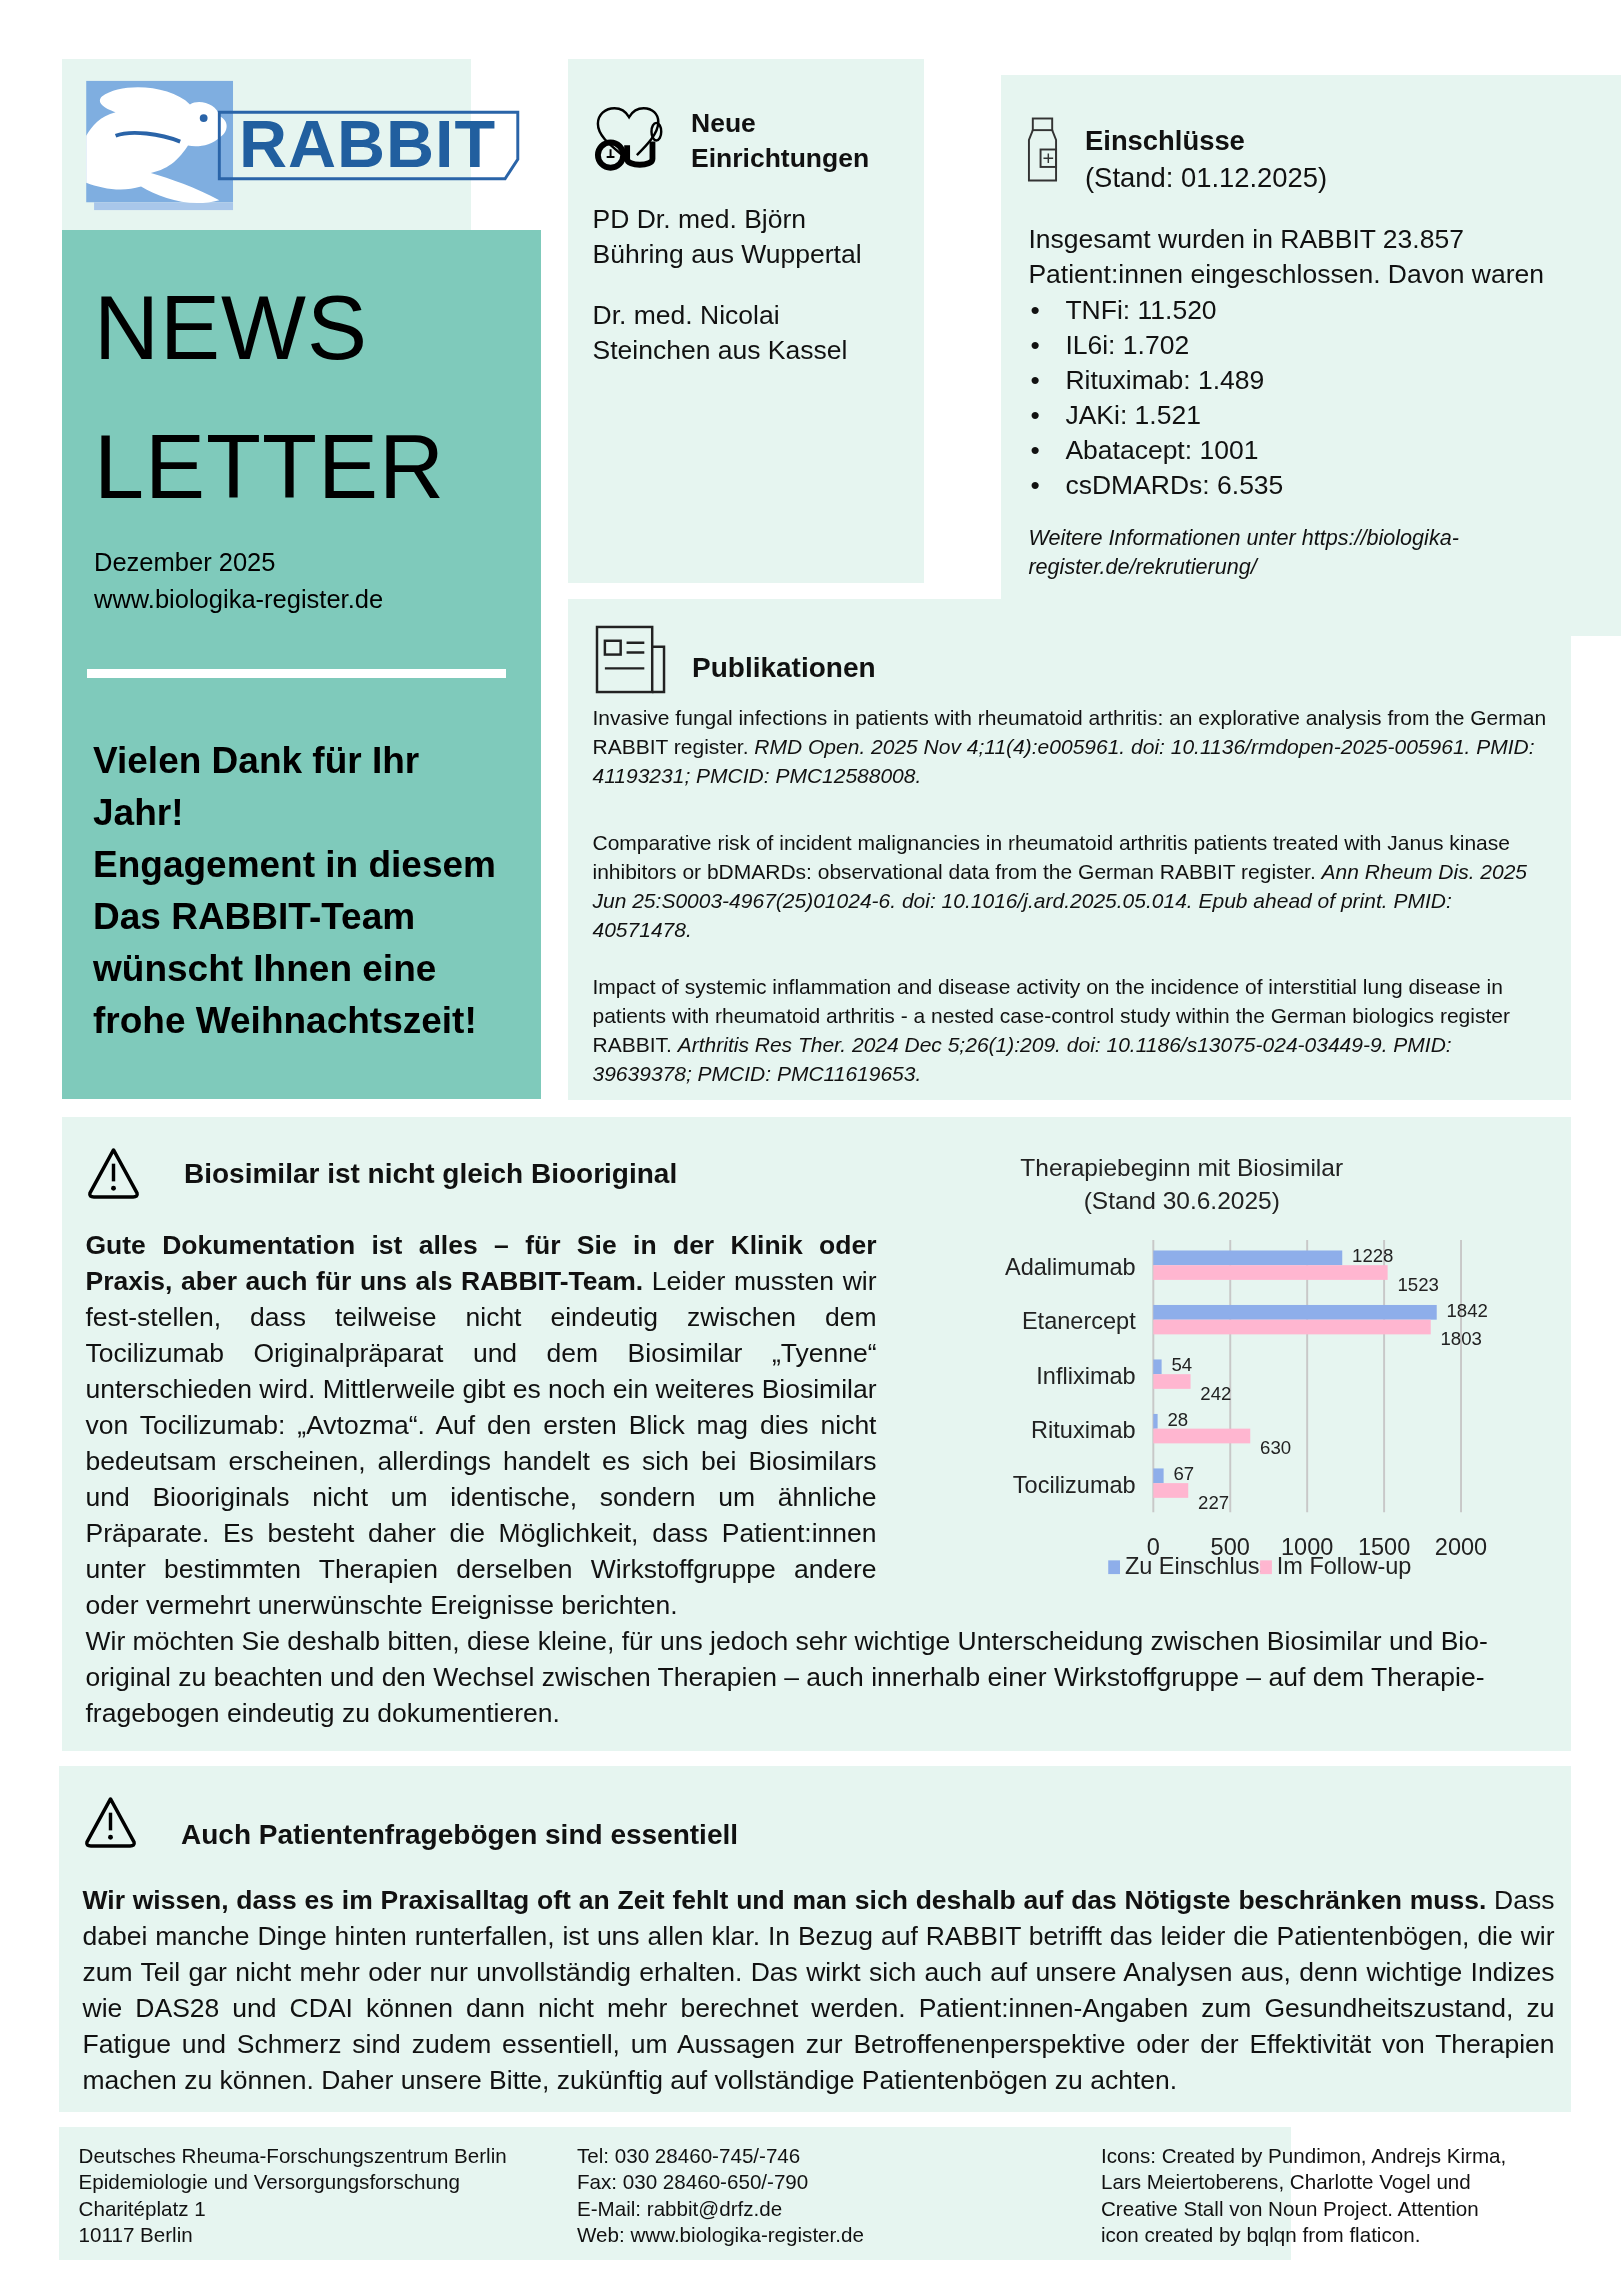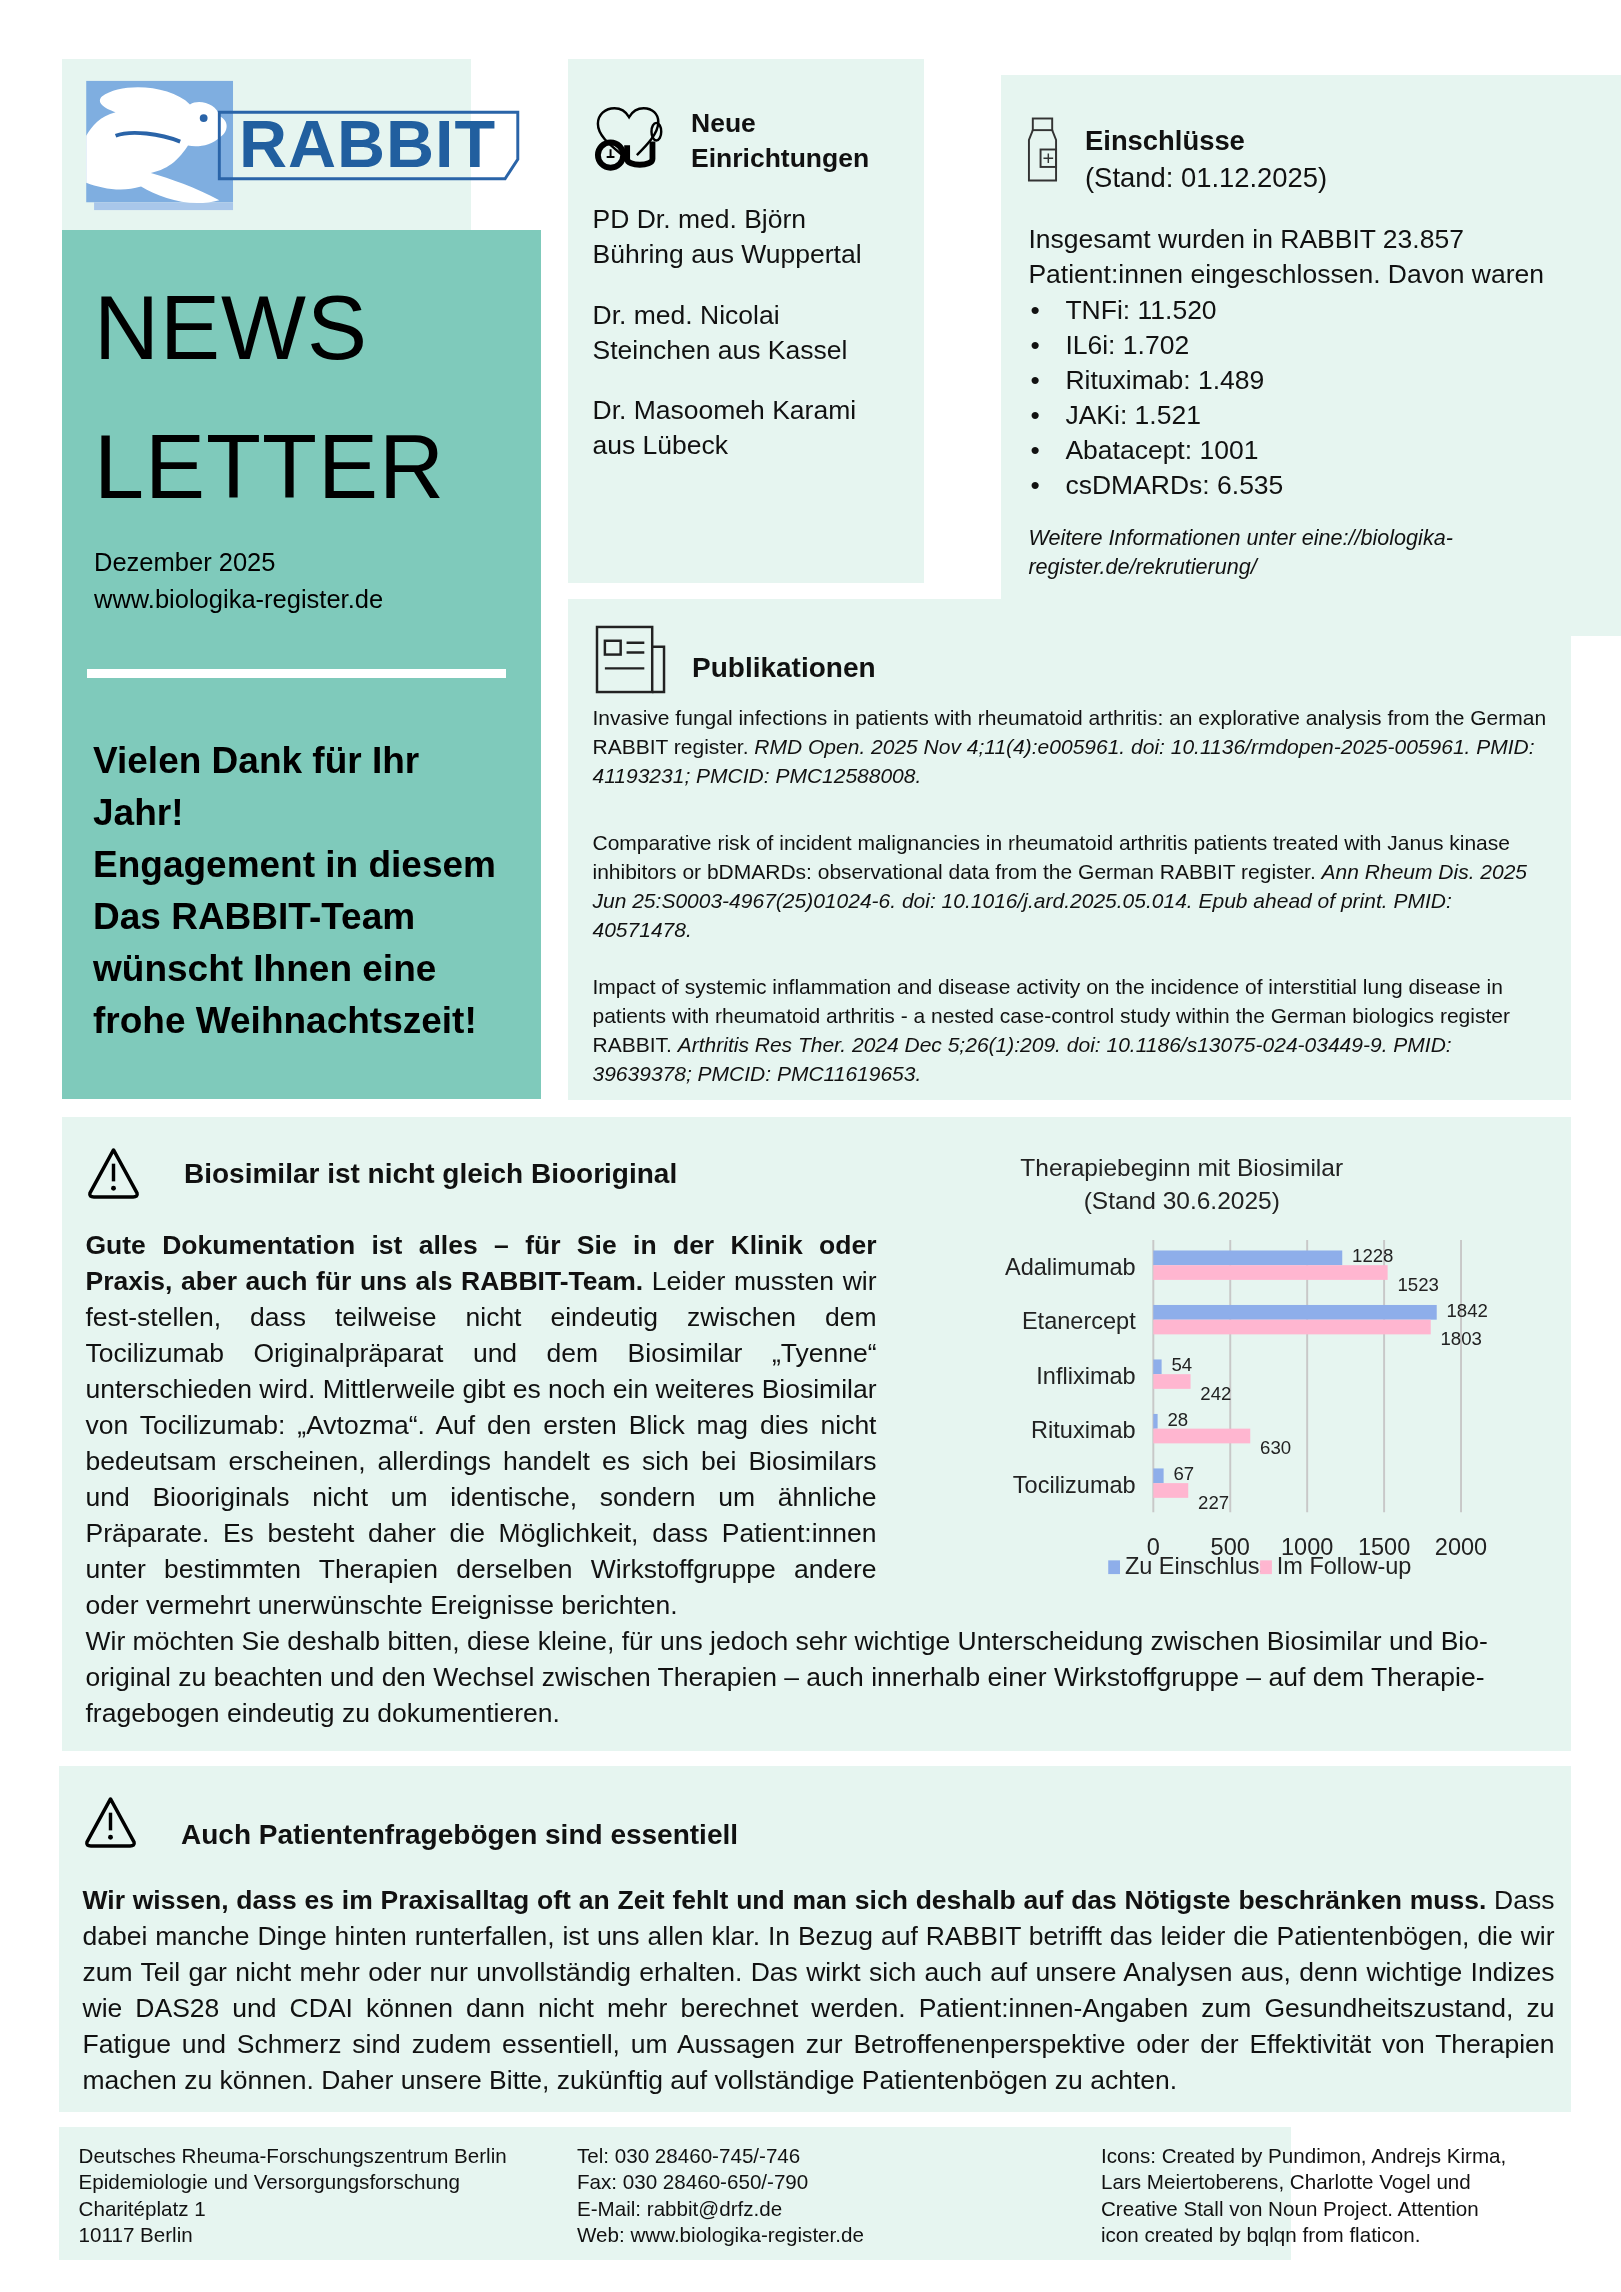--- a/index.html
+++ b/index.html
@@ -119,24 +119,20 @@
   </div>
   <div class="einr-list">
     <div class="einr-item">
       <div>PD Dr. med. Björn</div>
       <div>Bühring aus Wuppertal</div>
     </div>
     <div class="einr-item">
       <div>Dr. med. Nicolai</div>
       <div>Steinchen aus Kassel</div>
     </div>
-    <div class="einr-item">
-      <div>Dr. Masoomeh Karami</div>
-      <div>aus Lübeck</div>
-    </div>
   </div>
 </div>
 
 <div class="panel" id="einsch-panel">
   <svg class="ph-icon" id="einsch-icon" viewBox="0 0 32 68">
     <rect x="6" y="2" width="20" height="12" fill="none" stroke="#333" stroke-width="2"></rect>
     <path d="M6 14 L2 24 L2 66 L30 66 L30 24 L26 14" fill="none" stroke="#333" stroke-width="2"></path>
     <rect x="14" y="34" width="16" height="18" fill="none" stroke="#333" stroke-width="2"></rect>
     <path d="M22 38 L22 48 M17 43 L27 43" stroke="#333" stroke-width="1.5"></path>
   </svg>
@@ -150,21 +146,21 @@
   </div>
   <ul id="einsch-list">
     <li>TNFi: 11.520</li>
     <li>IL6i: 1.702</li>
     <li>Rituximab: 1.489</li>
     <li>JAKi: 1.521</li>
     <li>Abatacept: 1001</li>
     <li>csDMARDs: 6.535</li>
   </ul>
   <div id="einsch-more">
-    <div>Weitere Informationen unter eine://biologika-</div>
+    <div>Weitere Informationen unter https://biologika-</div>
     <div>register.de/rekrutierung/</div>
   </div>
 </div>
 
 <div class="panel" id="pub-panel">
   <svg class="ph-icon" id="pub-icon" viewBox="0 0 74 70">
     <rect x="2" y="2" width="56" height="66" fill="none" stroke="#222" stroke-width="2.5"></rect>
     <path d="M58 22 L70 22 L70 68 L58 68" fill="none" stroke="#222" stroke-width="2.5"></path>
     <rect x="10" y="16" width="16" height="14" fill="none" stroke="#222" stroke-width="2.5"></rect>
     <path d="M32 18 L50 18 M32 28 L50 28 M10 44 L50 44" stroke="#222" stroke-width="2.5"></path>

